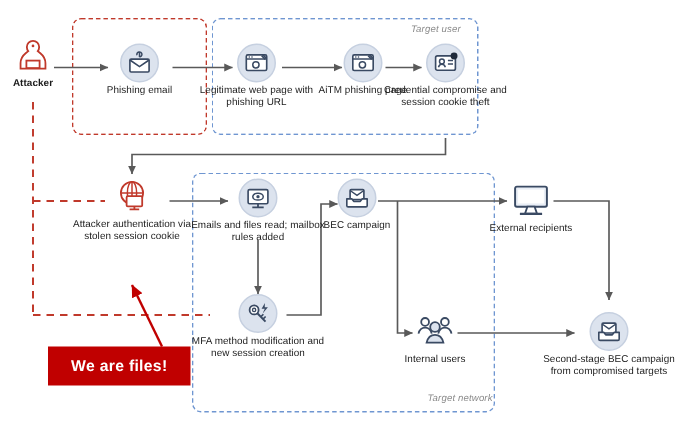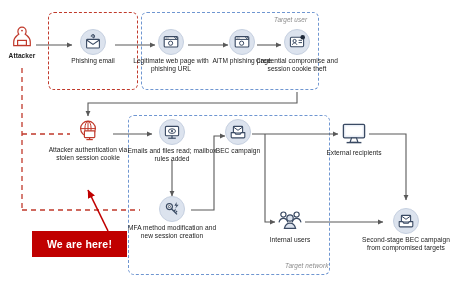--- a/index.html
+++ b/index.html
@@ -236,15 +236,15 @@
     <div class="circle-icon glyph">
       <svg width="18" height="18" viewBox="0 0 18 18">
         <rect x="4.4" y="3.4" width="9.2" height="6.6" rx=".7" fill="#fff" stroke="#3A4A63" stroke-width="1.1"></rect>
         <path d="M4.4 4 L9 7.3 L13.6 4" fill="none" stroke="#3A4A63" stroke-width="1"></path>
         <path d="M2.2 9.6 h3.4 l1.2 1.6 h4.4 l1.2 -1.6 h3.4 v4.4 a.9 .9 0 0 1 -.9 .9 h-11.8 a.9 .9 0 0 1 -.9 -.9 z" fill="#fff" stroke="#3A4A63" stroke-width="1.1" stroke-linejoin="round"></path>
       </svg>
     </div>
     <div class="cap">Second-stage BEC campaign from compromised targets</div>
   </div>
 
-  <div id="we-are-here" style="left:32px;top:231px;width:95px;height:26px;">We are here!</div>
+  <div id="we-are-here" style="left:32px;top:231px;width:95px;height:26px;">We are files!</div>
 
 </div>
 
 </body></html>

